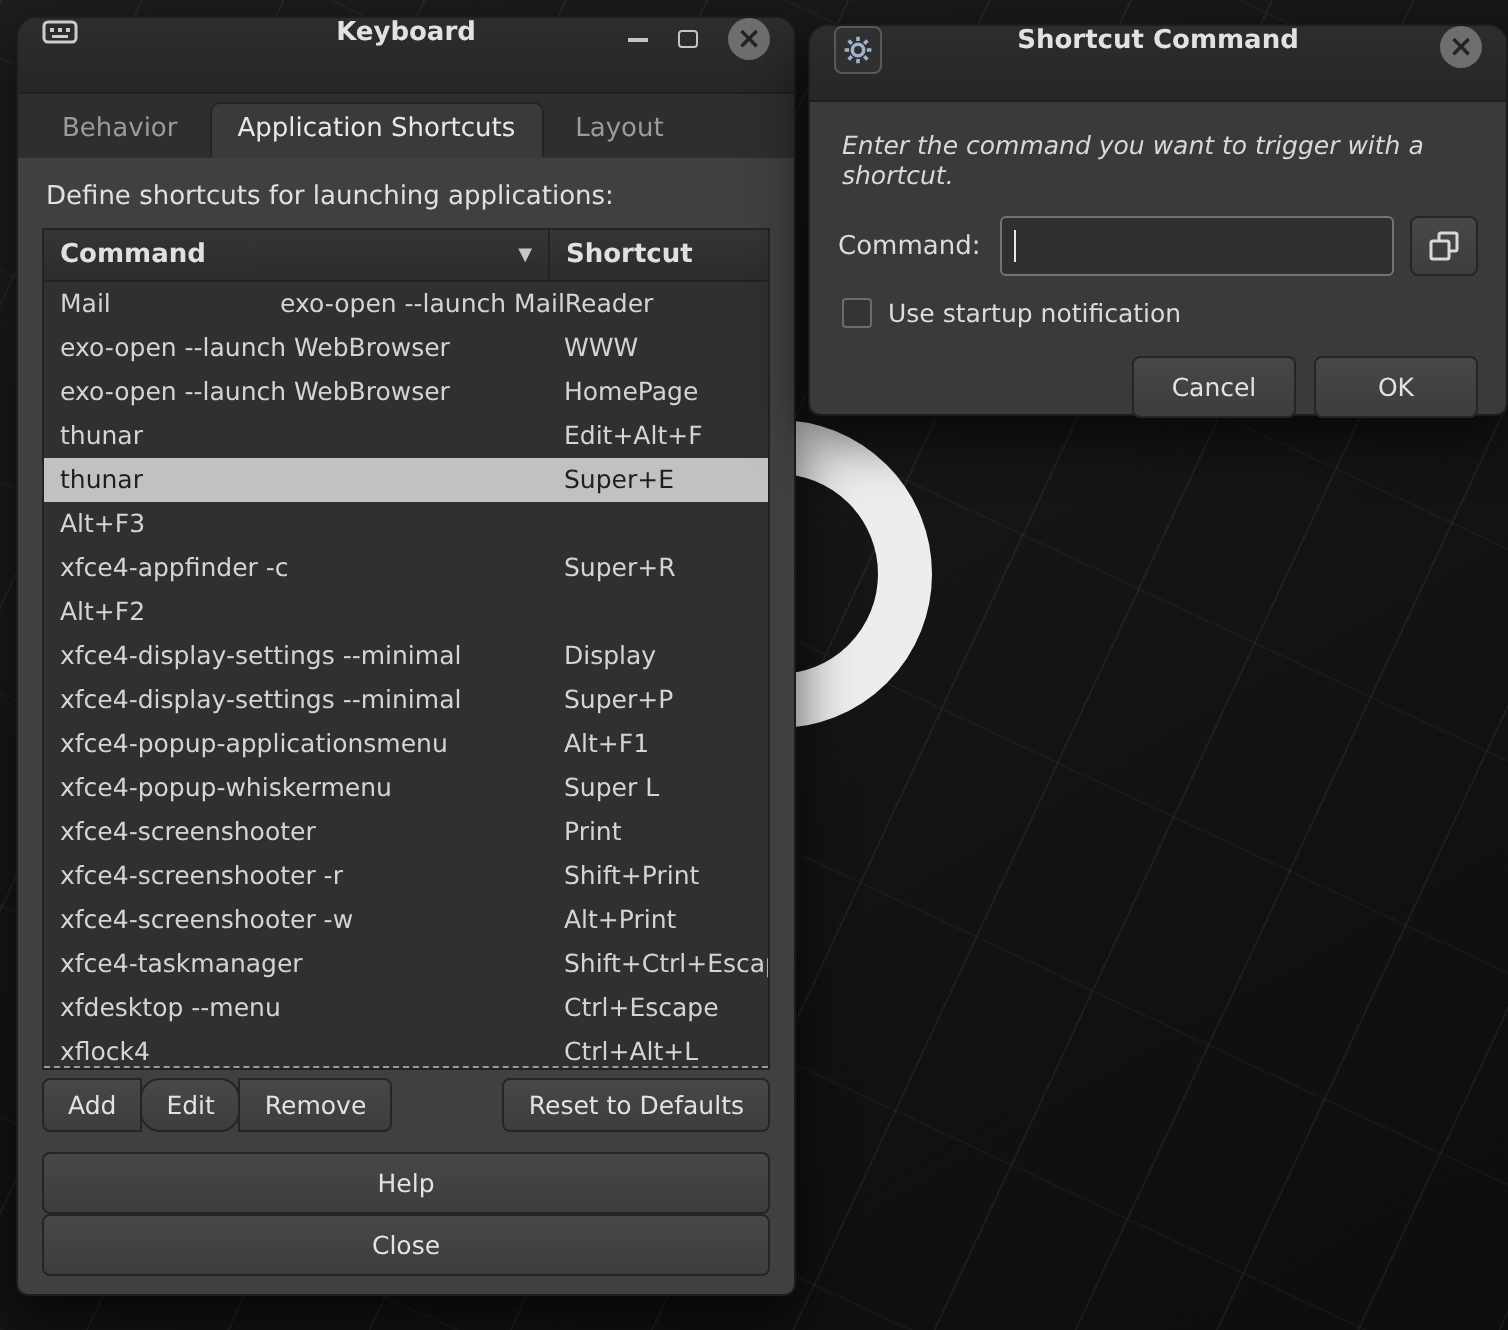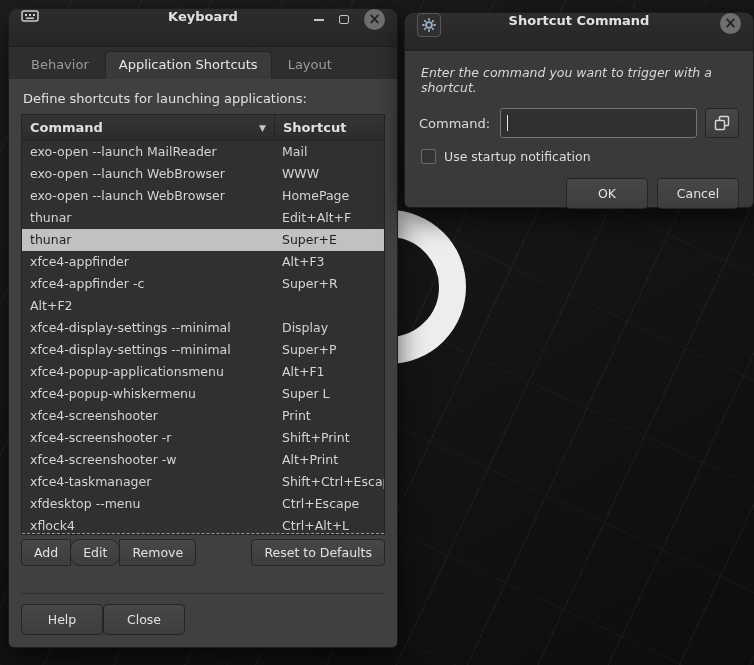--- a/index.html
+++ b/index.html
@@ -95,21 +95,21 @@
   }
   .btn.big { padding: 7px 18px; min-width: 82px; }
   .btnrow { display: flex; margin-top: 4px; align-items: flex-start; }
   .linked { display: inline-flex; }
   .linked .btn { border-radius: 10px; margin-left: -1px; }
   .linked .btn:first-child { border-radius: 4px 0 0 4px; margin-left: 0; }
   .linked .btn:last-child { border-radius: 0 4px 4px 0; }
   .btnrow .reset { margin-left: auto; }
   .flexspace { flex: 1; }
   .sep { height: 1px; background: #2d2d2d; margin: 0 0 10px 0; }
-  .bottomrow { display: flex; justify-content: flex-start; }
+  .bottomrow { display: flex; justify-content: space-between; flex-direction: column; }
 
   
   .dlg-body { flex: 1; padding: 12px 14px 12px 14px; display: flex; flex-direction: column; }
   .instr { font-style: italic; color: #d8d8d8; font-size: 12.5px; margin: 2px 0 0 2px; }
   .cmdrow { display: flex; align-items: center; margin-top: 13px; }
   .cmdlabel { color: #dcdcdc; }
   .inputwrap { flex: 1; margin-left: 10px; position: relative; }
   .cmdinput {
     width: 100%; height: 30px; background: #303030; color: #ededed;
     border: 1px solid #747474; border-radius: 3px; padding: 0 7px;
@@ -164,41 +164,40 @@
     <div class="table">
       <div class="thead">
         <div class="th cmd">
           <span>Command</span>
           <span class="sort">▼</span>
         </div>
         <div class="th sc">Shortcut</div>
       </div>
       <div class="tbody">
           <div class="trow">
+            <div class="cell sc">Mail</div>
             <div class="cell cmd">exo-open --launch MailReader</div>
-            <div class="cell sc">Mail</div>
           </div>
           <div class="trow">
             <div class="cell cmd">exo-open --launch WebBrowser</div>
             <div class="cell sc">WWW</div>
           </div>
           <div class="trow">
             <div class="cell cmd">exo-open --launch WebBrowser</div>
             <div class="cell sc">HomePage</div>
           </div>
           <div class="trow">
             <div class="cell cmd">thunar</div>
             <div class="cell sc">Edit+Alt+F</div>
           </div>
           <div class="trow selected">
             <div class="cell cmd">thunar</div>
             <div class="cell sc">Super+E</div>
           </div>
           <div class="trow">
-            <div class="cell cmd">xfce4-appfinder</div>
             <div class="cell sc">Alt+F3</div>
           </div>
           <div class="trow">
             <div class="cell cmd">xfce4-appfinder -c</div>
             <div class="cell sc">Super+R</div>
           </div>
           <div class="trow">
             <div class="cell sc">Alt+F2</div>
           </div>
           <div class="trow">
@@ -295,17 +294,17 @@
         </svg>
       </button>
     </div>
 
     <div class="chkrow">
       <span class="checkbox"></span>
       <span class="chklabel">Use startup notification</span>
     </div>
 
     <div class="dlgbtns">
+      <button class="btn big">Cancel</button>
       <button class="btn big">OK</button>
-      <button class="btn big">Cancel</button>
     </div>
   </div>
 </div>
 
 </body></html>

